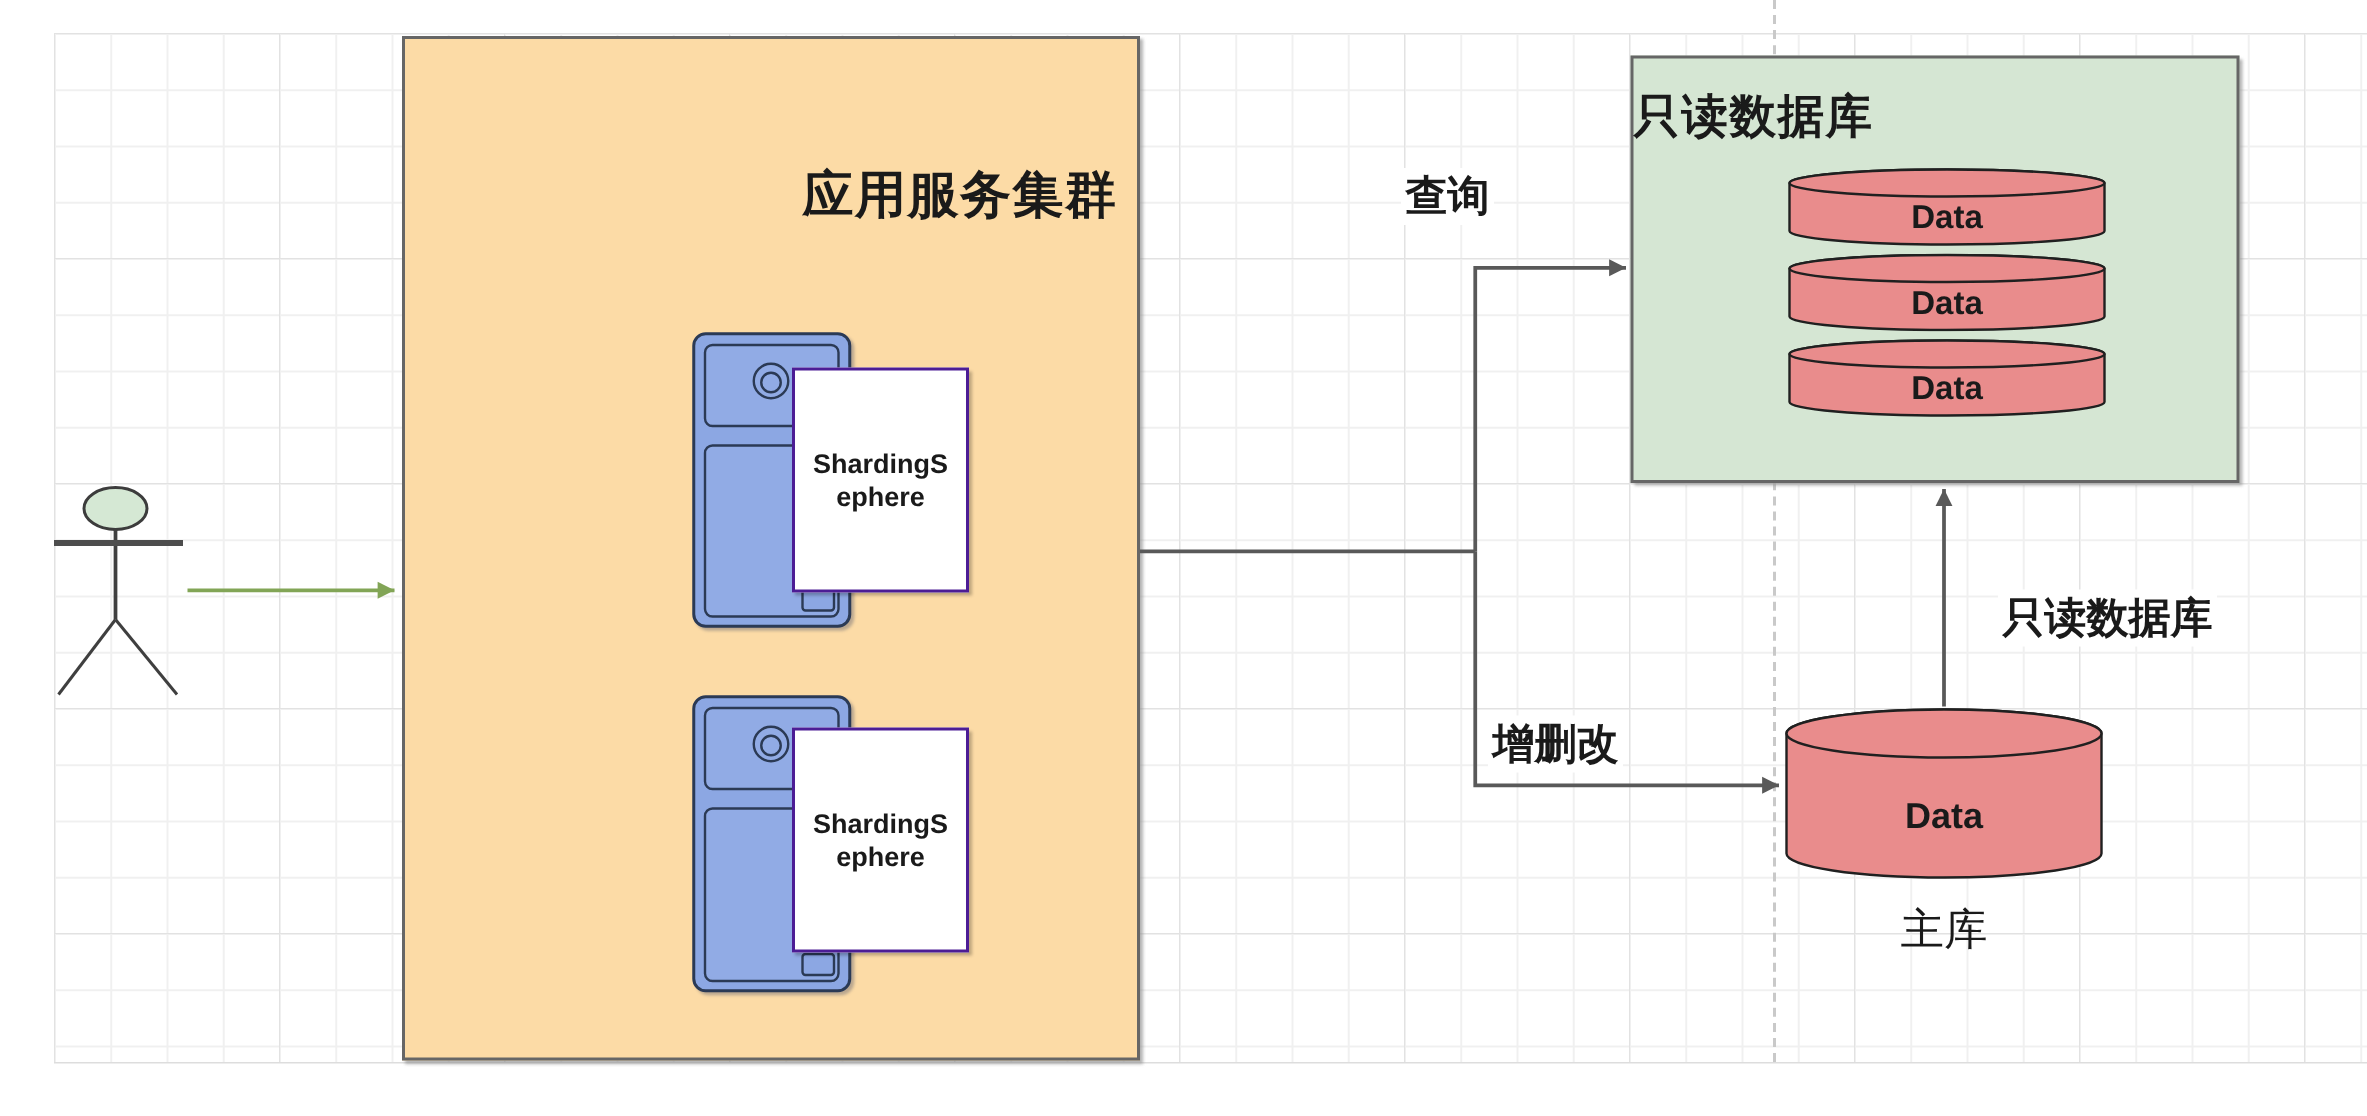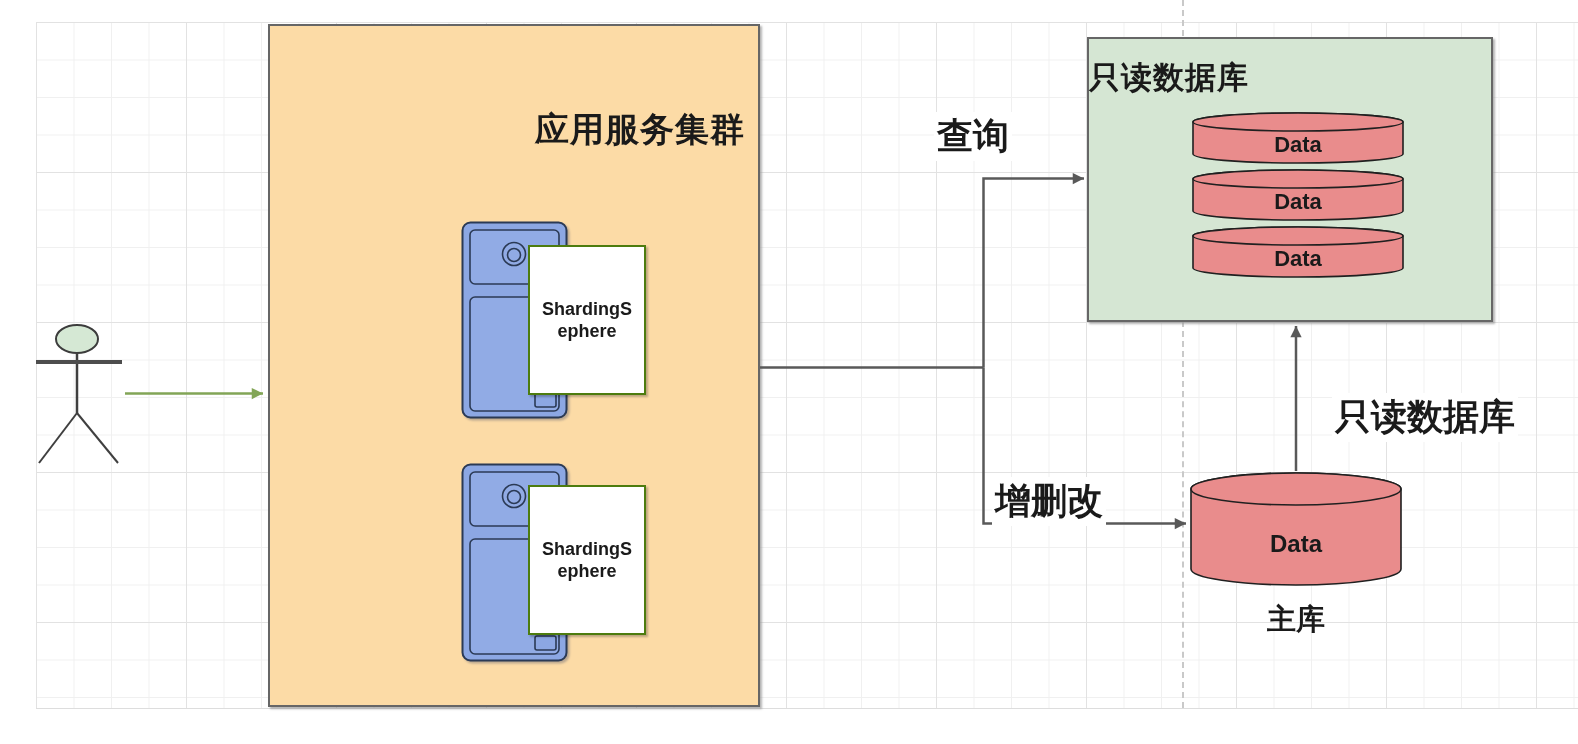--- a/index.html
+++ b/index.html
@@ -28,37 +28,37 @@
   .box-app{left:268px;top:24px;width:492px;height:683px;background:#FCDBA6;z-index:2;}
   .box-readonly{left:1087px;top:37px;width:406px;height:285px;background:#D5E6D3;z-index:2;}
   .box-title{position:absolute;font-weight:bold;white-space:nowrap;}
   .app-title{left:222px;top:81px;font-size:34px;letter-spacing:1px;margin-left:43px;}
   .readonly-title{left:0;top:18px;width:100%;font-size:31px;letter-spacing:1px;}
   .server{position:absolute;filter:drop-shadow(2px 2px 1px rgba(60,70,100,.35));}
   .server-1{left:191px;top:195px;}
   .server-2{left:191px;top:437px;}
   .doc{
     position:absolute;width:118px;height:150px;background:#fff;
-    border:2px solid #4d7c0f;box-sizing:border-box;
+    border:2px solid #4c1d95;box-sizing:border-box;
     display:flex;align-items:center;justify-content:center;text-align:center;
     font-size:18px;line-height:1.25;font-weight:600;white-space:pre-line;
     box-shadow:2px 2px 2px rgba(0,0,0,.25);
   }
   .doc-1{left:258px;top:219px;}
   .doc-2{left:258px;top:459px;}
   .cyl{position:absolute;left:103px;width:212px;height:52px;}
   .cyl-1{top:73px;} .cyl-2{top:130px;} .cyl-3{top:187px;}
   .master-cyl{position:absolute;left:1190px;top:472px;width:212px;height:114px;z-index:3;}
   .cyl-text{font-family:"Liberation Sans","DejaVu Sans",sans-serif;font-weight:bold;fill:#1a1a1a;}
   .master-caption{
     position:absolute;left:1190px;top:600px;width:212px;text-align:center;
-    font-size:29px;font-weight:bold;z-index:5;white-space:nowrap;
+    font-size:29px;font-weight:normal;z-index:5;white-space:nowrap;
   }
   .edge-label{
-    position:absolute;font-size:36px;font-weight:bold;z-index:5;
+    position:absolute;font-size:28px;font-weight:bold;z-index:5;
     background:#fff;padding:0 3px;white-space:nowrap;
   }
   .lbl-query{left:934px;top:112px;}
   .lbl-write{left:992px;top:477px;}
   .lbl-sync{left:1332px;top:393px;}
   .overlay{position:absolute;left:0;top:0;width:1578px;height:744px;z-index:4;pointer-events:none;}
   .actor{position:absolute;left:22px;top:318px;z-index:2;}
 </style>
 </head>
 <body>

